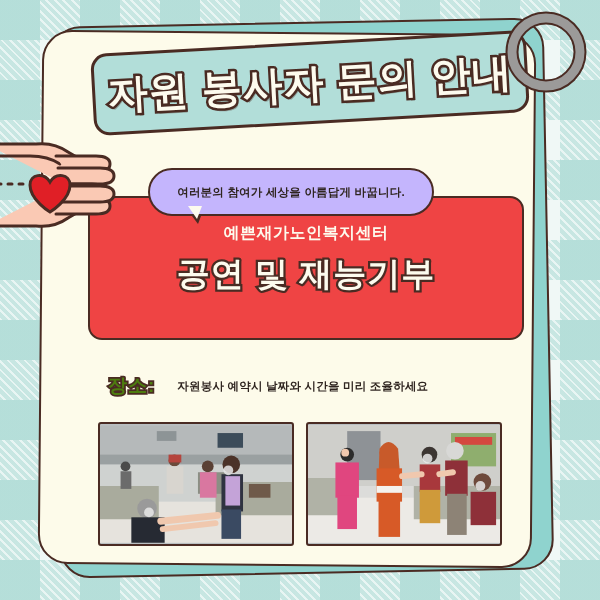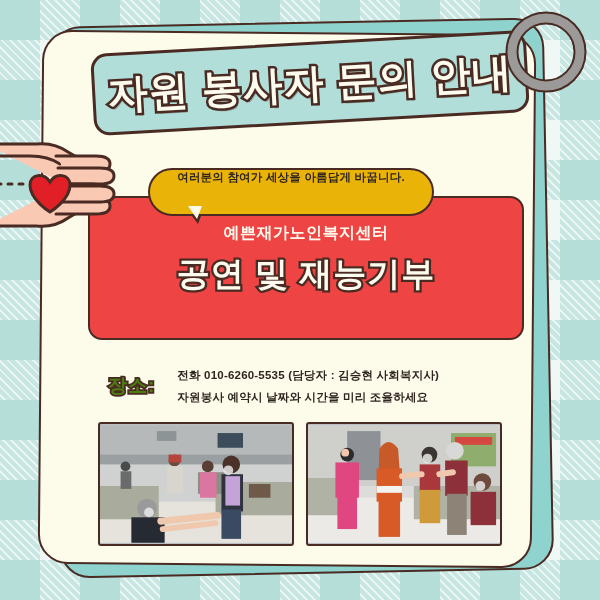--- a/index.html
+++ b/index.html
@@ -76,22 +76,22 @@
   }
 
   
   .hands{
     position:absolute;left:-4px;top:126px;width:130px;height:118px;z-index:8;
   }
 
   
   .bubble{
     position:absolute;left:148px;top:168px;width:282px;height:44px;
-    background:#eab308;border:2.5px solid #4a2b23;border-radius:24px;
-    z-index:9;display:flex;align-items:flex-start;justify-content:center;
+    background:#c4b5fd;border:2.5px solid #4a2b23;border-radius:24px;
+    z-index:9;display:flex;align-items:center;justify-content:center;
   }
   .bubble-text{
     font-size:11.5px;color:#2f2520;font-weight:bold;letter-spacing:.2px;
     white-space:nowrap;
   }
   .bubble-tail{
     position:absolute;left:186px;top:208px;width:0;height:0;z-index:8;
     border-left:12px solid transparent;border-right:6px solid transparent;
     border-top:16px solid #4a2b23;
   }
@@ -195,21 +195,20 @@
   <div class="bubble-tail-in"></div>
 
   <div class="teal-panel">
     <div class="org-name">예쁜재가노인복지센터</div>
     <div class="headline">공연 및 재능기부</div>
   </div>
 
   <div class="info-row">
     <span class="info-label">장소:</span>
     <div class="info-lines">
-      <span class="info-line">전화 010-6260-5535 (담당자 : 김승현 사회복지사)</span>
       <span class="info-line">자원봉사 예약시 날짜와 시간을 미리 조율하세요</span>
     </div>
   </div>
 
   <div class="photos">
 
     <div class="photo">
       <svg viewBox="0 0 196 120" xmlns="http://www.w3.org/2000/svg">
         <rect width="196" height="120" fill="#cfd2d0"></rect>
         <rect y="0" width="196" height="34" fill="#b5b9ba"></rect>

